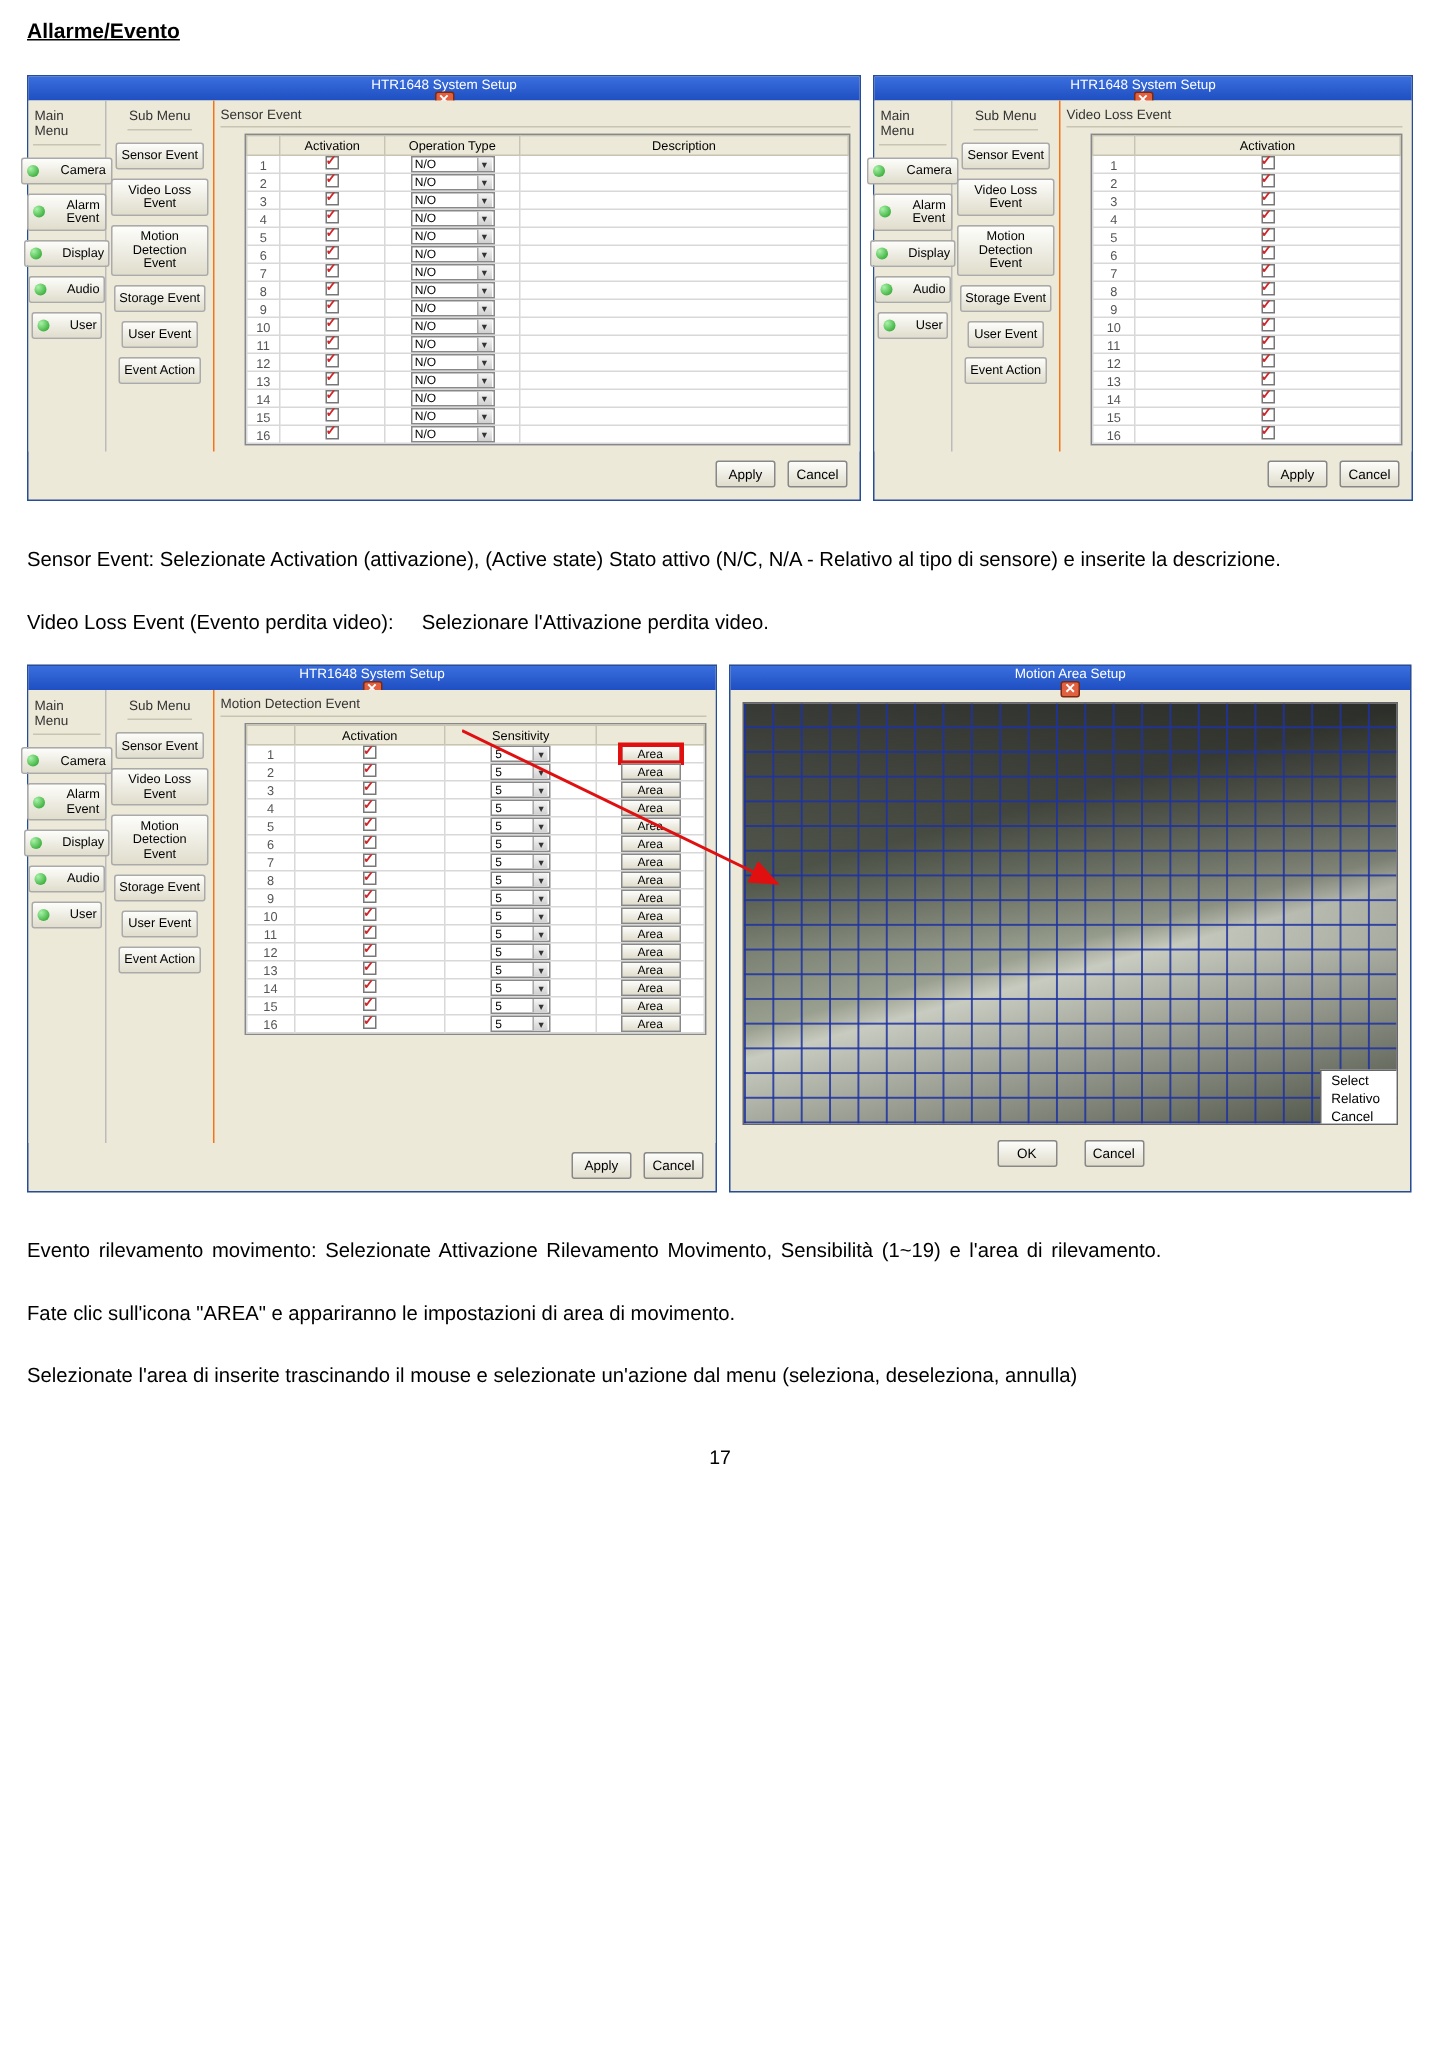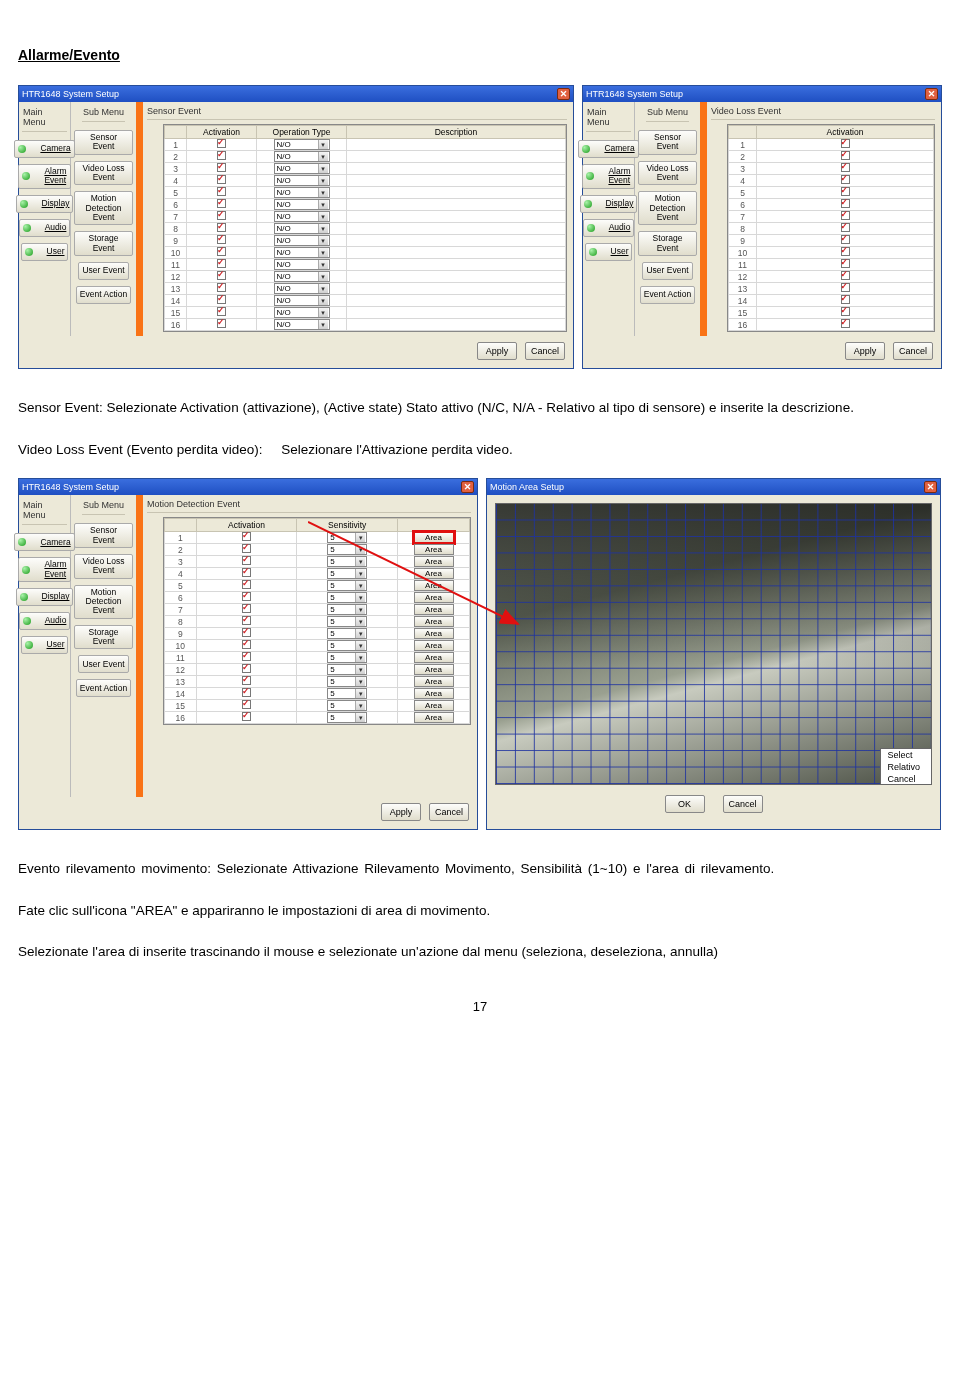--- a/index.html
+++ b/index.html
@@ -10,21 +10,20 @@
     padding: 12px 18px 30px;
     font-size: 13px;
     color: #000;
   }
   .heading {
     font-weight: bold;
     text-decoration: underline;
     font-size: 14px;
     margin-bottom: 22px;
     color: #000;
-    margin-top: 35px;
   }
   .twowin {
     display: flex;
     gap: 8px;
     margin-bottom: 26px;
   }
   .window {
     border: 1px solid #264d99;
     background: #ece9d8;
     display: flex;
@@ -33,51 +32,51 @@
   }
   .titlebar {
     background: linear-gradient(#3a6ede,#1f4fc2);
     color: #fff;
     height: 16px;
     display: flex;
     align-items: center;
     justify-content: space-between;
     padding: 0 3px;
     font-size: 9px;
+    flex-direction: column;
   }
   .closebtn {
     width: 13px; height: 12px;
     background: #e06040;
     border: 1px solid #7a2a10;
     border-radius: 2px;
     display: flex; align-items:center; justify-content:center;
     color:#fff; font-size:9px; font-weight:bold; line-height:1;
   }
   .winbody {
     flex:1;
     display:flex;
     background:#ece9d8;
   }
   .col {
     display:flex; flex-direction:column;align-items:center;
   }
   .mainmenu { width:52px; border-right:1px solid #bbb; padding:3px; gap:6px; }
-  .submenu { width:72px; border-right:7px solid #f97316; padding:3px; gap:6px; }
+  .submenu { width:72px; border-right:1px solid #f97316; padding:3px; gap:6px; }
   .collabel {
     font-size:9px; padding:2px 1px 4px; color:#333;
     border-bottom:1px solid #c8c4b2;
     margin-bottom:2px;
   }
   .menubtn {
     display:flex; align-items:center; gap:14px;
     background:linear-gradient(#fdfdfb,#e0ddcc);
     border:1px solid #aaa; border-radius:2px;
     padding:2px 3px; font-size:8.5px; line-height:1.1;
     min-height:18px;
-    text-decoration:underline;
   }
   .menubtn .dot{
     width:8px;height:8px;border-radius:50%;
     background:radial-gradient(circle at 30% 30%, #a8f2a8, #1c9c1c);
     flex:none;
   }
   .submenubtn{
     background:linear-gradient(#fdfdfb,#e0ddcc);
     border:1px solid #aaa; border-radius:2px;
     padding:2px 3px; font-size:8.5px; line-height:1.1; text-align:center;
@@ -758,17 +757,17 @@
   <svg class="arrow" style="left:290px; top:38px; width:220px; height:120px;" viewBox="0 0 220 120">
     <defs>
       <marker id="ah" markerWidth="10" markerHeight="8" refX="9" refY="4" orient="auto">
         <path d="M0,0 L10,4 L0,8 Z" fill="#e01010"></path>
       </marker>
     </defs>
     <line x1="0" y1="6" x2="210" y2="108" stroke="#e01010" stroke-width="2" marker-end="url(#ah)"></line>
   </svg>
 </div>
 
-<p class="para spread">Evento rilevamento movimento: Selezionate Attivazione Rilevamento Movimento, Sensibilità (1~10) e l'area di rilevamento.</p>
+<p class="para spread">Evento rilevamento movimento: Selezionate Attivazione Rilevamento Movimento, Sensibilità (1~19) e l'area di rilevamento.</p>
 <p class="para">Fate clic sull'icona "AREA" e appariranno le impostazioni di area di movimento.</p>
 <p class="para">Selezionate l'area di inserite trascinando il mouse e selezionate un'azione dal menu (seleziona, deseleziona, annulla)</p>
 
 <div class="pagen">17</div>
 
 </body></html>

